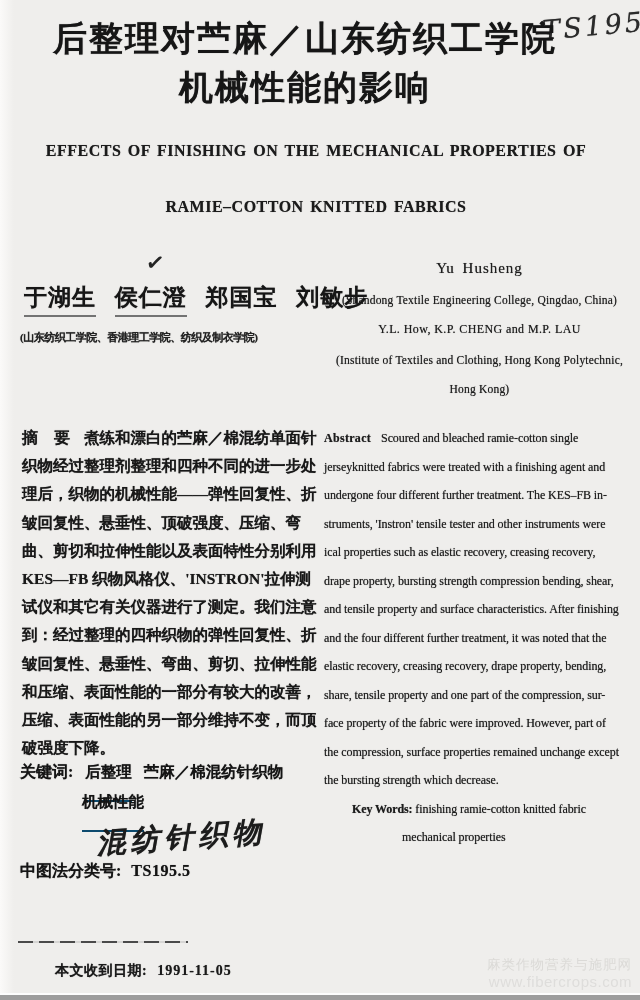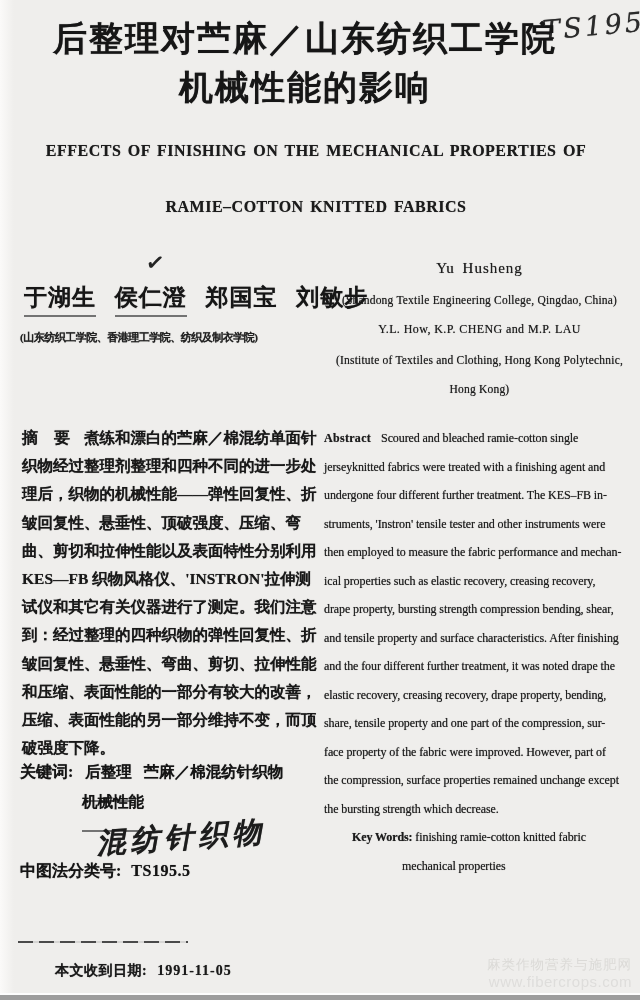--- a/index.html
+++ b/index.html
@@ -64,21 +64,21 @@
     position:absolute;left:22px;top:424px;width:296px;
     font-size:15.5px;font-weight:600;line-height:28.2px;white-space:nowrap;color:#181818;
   }
   .zh-abs-label{font-weight:bold;font-size:16px;letter-spacing:6px;margin-right:8px;}
 
   .zh-keywords{
     position:absolute;left:20px;top:762px;width:300px;color:#141414;
   }
   .kw-label{font-weight:bold;font-size:16px;}
   .kw{font-size:15.5px;font-weight:600;margin-left:8px;white-space:nowrap;}
-  .u-hand{border-bottom:2px solid #737373;padding-bottom:20px;}
+  .u-hand{border-bottom:2px solid #0c4a6e;padding-bottom:20px;}
   .kw-line2{margin-top:9px;margin-left:62px;}
   .kw-line2 .kw{margin-left:0;}
   .kw-hw{
     display:inline-block;font-size:29px;font-style:italic;font-weight:600;
     letter-spacing:5px;transform:rotate(-4deg) translateY(5px);margin-left:14px;
     font-family:"DejaVu Serif", serif;color:#1c1c1c;white-space:nowrap;
   }
   .kw-line3{margin-top:8px;}
   .clc{font-weight:bold;font-size:16px;letter-spacing:0.5px;margin-left:6px;}
 
@@ -175,25 +175,24 @@
       <span class="kw-label">中图法分类号:</span>
       <span class="clc">TS195.5</span>
     </div>
   </div>
 
   <div class="en-abstract ink">
     <div><span class="en-abs-label">Abstract</span><span>Scoured and bleached ramie-cotton single</span></div>
     <div>jerseyknitted fabrics were treated with a finishing agent and</div>
     <div>undergone four different further treatment. The KES–FB in-</div>
     <div>struments, 'Instron' tensile tester and other instruments were</div>
-    <div>then employed to measure the fabric performance and mechan-</div>
     <div>ical properties such as elastic recovery, creasing recovery,</div>
     <div>drape property, bursting strength compression bending, shear,</div>
     <div>and tensile property and surface characteristics. After finishing</div>
-    <div>and the four different further treatment, it was noted drape the</div>
+    <div>and the four different further treatment, it was noted that the</div>
     <div>elastic recovery, creasing recovery, drape property, bending,</div>
     <div>share, tensile property and one part of the compression, sur-</div>
     <div>face property of the fabric were improved. However, part of</div>
     <div>the compression, surface properties remained unchange except</div>
     <div>the bursting strength which decrease.</div>
     <div><span class="en-kw-label">Key Words:</span> <span>finishing   ramie-cotton knitted fabric</span></div>
     <div class="en-kw2">mechanical properties</div>
   </div>
 
   <div class="footnote-rule"></div>

